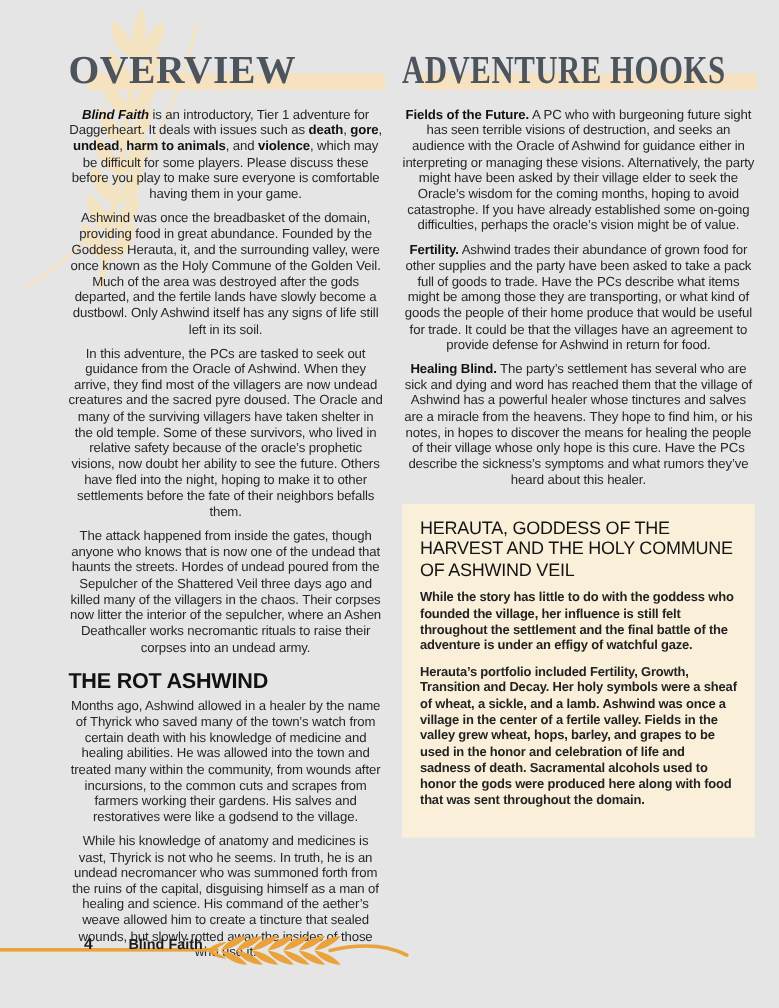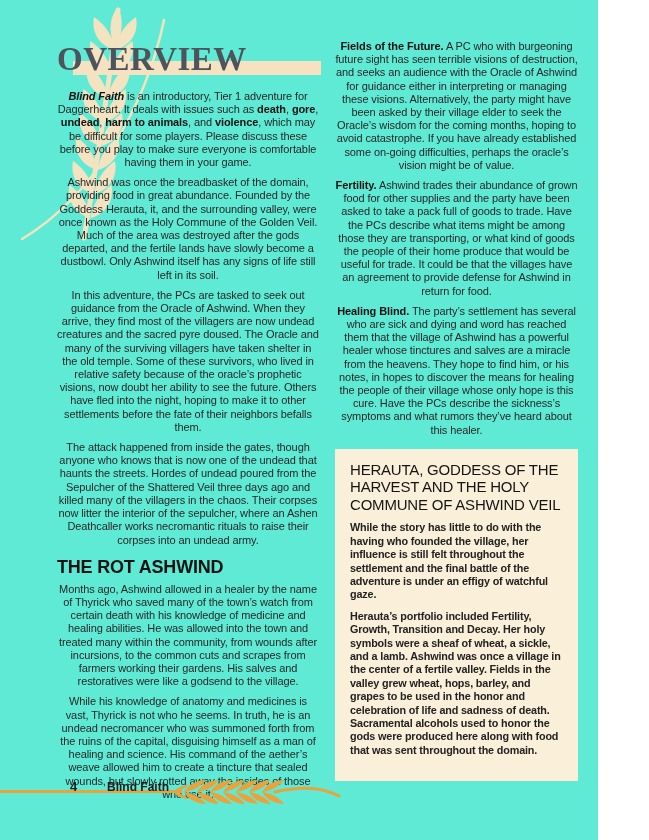--- a/index.html
+++ b/index.html
@@ -1,16 +1,16 @@
 <!DOCTYPE html>
 <html><head>
 <meta charset="utf-8">
 <style>
   html,body{margin:0;padding:0;background:#fff;}
-  .page{position:relative;width:598px;height:840px;background:#5eead4;overflow:hidden;
+  .page{position:relative;width:649px;height:840px;background:#e5e5e5;overflow:hidden;
         font-family:"Liberation Sans",sans-serif;color:#272727;}
   
   .wheat-watermark{position:absolute;left:18px;top:6px;width:150px;height:235px;z-index:0;}
   
   .columns{position:relative;display:flex;gap:16px;padding:40px 20px 0 57px;z-index:1;}
   .col-left{width:262px;flex:0 0 262px;}
   .col-right{flex:1;min-width:0;}
   
   h1.display-heading{position:relative;margin:0 0 12px 0;height:38px;line-height:38px;
      font-family:"Liberation Serif",serif;font-weight:bold;font-size:33px;letter-spacing:.5px;
@@ -76,37 +76,41 @@
       <p class="body"><strong style="font-style: italic;">Blind Faith</strong><span> is an introductory, Tier 1 adventure for Daggerheart. It deals with issues such as </span><strong>death</strong><span>, </span><strong>gore</strong><span>, </span><strong>undead</strong><span>, </span><strong>harm to animals</strong><span>, and </span><strong>violence</strong><span>, which may be difficult for some players. Please discuss these before you play to make sure everyone is comfortable having them in your game.</span></p>
       <p class="body">Ashwind was once the breadbasket of the domain, providing food in great abundance. Founded by the Goddess Herauta, it, and the surrounding valley, were once known as the Holy Commune of the Golden Veil. Much of the area was destroyed after the gods departed, and the fertile lands have slowly become a dustbowl. Only Ashwind itself has any signs of life still left in its soil.</p>
       <p class="body">In this adventure, the PCs are tasked to seek out guidance from the Oracle of Ashwind. When they arrive, they find most of the villagers are now undead creatures and the sacred pyre doused. The Oracle and many of the surviving villagers have taken shelter in the old temple. Some of these survivors, who lived in relative safety because of the oracle’s prophetic visions, now doubt her ability to see the future. Others have fled into the night, hoping to make it to other settlements before the fate of their neighbors befalls them.</p>
       <p class="body">The attack happened from inside the gates, though anyone who knows that is now one of the undead that haunts the streets. Hordes of undead poured from the Sepulcher of the Shattered Veil three days ago and killed many of the villagers in the chaos. Their corpses now litter the interior of the sepulcher, where an Ashen Deathcaller works necromantic rituals to raise their corpses into an undead army.</p>
       <h2 class="sub-heading">THE ROT ASHWIND</h2>
       <p class="body">Months ago, Ashwind allowed in a healer by the name of Thyrick who saved many of the town’s watch from certain death with his knowledge of medicine and healing abilities. He was allowed into the town and treated many within the community, from wounds after incursions, to the common cuts and scrapes from farmers working their gardens. His salves and restoratives were like a godsend to the village.</p>
       <p class="body">While his knowledge of anatomy and medicines is vast, Thyrick is not who he seems. In truth, he is an undead necromancer who was summoned forth from the ruins of the capital, disguising himself as a man of healing and science. His command of the aether’s weave allowed him to create a tincture that sealed wounds, but slowly rotted away the insides of those who use it.</p>
     </div>
 
     <div class="col-right">
+      <h1 class="display-heading">
+        <span class="band"></span>
+        <span class="ht">ADVENTURE HOOKS</span>
+      </h1>
 
       <p class="body hook">
         <strong>Fields of the Future.</strong>
         <span>A PC who with burgeoning future sight has seen terrible visions of destruction, and seeks an audience with the Oracle of Ashwind for guidance either in interpreting or managing these visions. Alternatively, the party might have been asked by their village elder to seek the Oracle’s wisdom for the coming months, hoping to avoid catastrophe. If you have already established some on-going difficulties, perhaps the oracle’s vision might be of value.</span>
       </p>
       <p class="body hook">
         <strong>Fertility.</strong>
         <span>Ashwind trades their abundance of grown food for other supplies and the party have been asked to take a pack full of goods to trade. Have the PCs describe what items might be among those they are transporting, or what kind of goods the people of their home produce that would be useful for trade. It could be that the villages have an agreement to provide defense for Ashwind in return for food.</span>
       </p>
       <p class="body hook">
         <strong>Healing Blind.</strong>
         <span>The party’s settlement has several who are sick and dying and word has reached them that the village of Ashwind has a powerful healer whose tinctures and salves are a miracle from the heavens. They hope to find him, or his notes, in hopes to discover the means for healing the people of their village whose only hope is this cure. Have the PCs describe the sickness’s symptoms and what rumors they’ve heard about this healer.</span>
       </p>
 
       <div class="sidebar-box">
         <h3>HERAUTA, GODDESS OF THE HARVEST AND THE HOLY COMMUNE OF ASHWIND VEIL</h3>
-        <p>While the story has little to do with the having who founded the village, her influence is still felt throughout the settlement and the final battle of the adventure is under an effigy of watchful gaze.</p>
+        <p>While the story has little to do with the goddess who founded the village, her influence is still felt throughout the settlement and the final battle of the adventure is under an effigy of watchful gaze.</p>
         <p>Herauta’s portfolio included Fertility, Growth, Transition and Decay. Her holy symbols were a sheaf of wheat, a sickle, and a lamb. Ashwind was once a village in the center of a fertile valley. Fields in the valley grew wheat, hops, barley, and grapes to be used in the honor and celebration of life and sadness of death. Sacramental alcohols used to honor the gods were produced here along with food that was sent throughout the domain.</p>
       </div>
     </div>
   </div>
 
   <div class="footer">
     <div class="footer-line"></div>
     <span class="page-num">4</span>
     <span class="book-title">Blind Faith</span>
     <svg id="wheat-footer" class="wheat-footer" viewBox="0 0 170 30">

